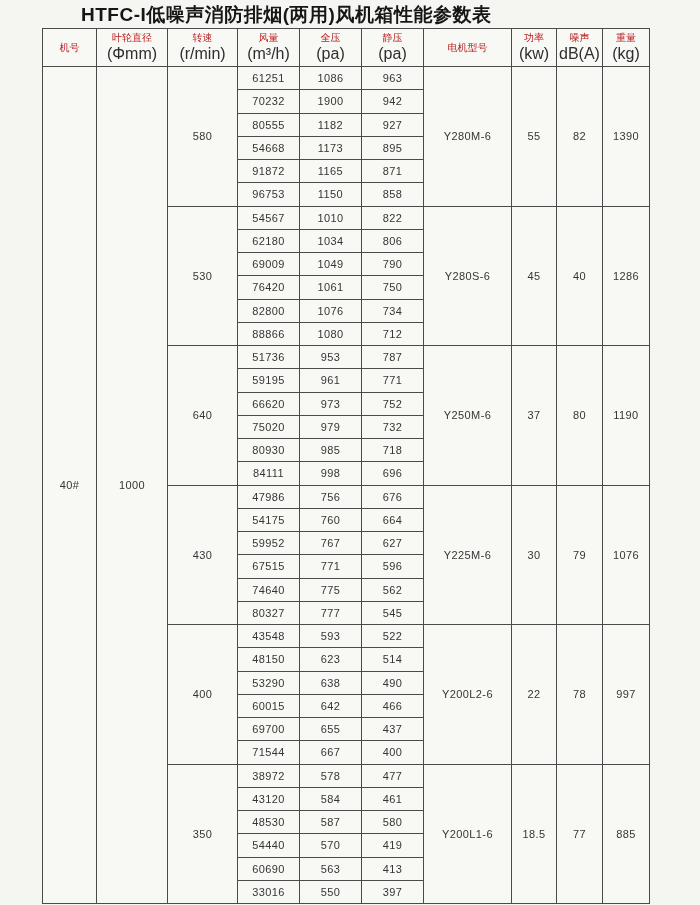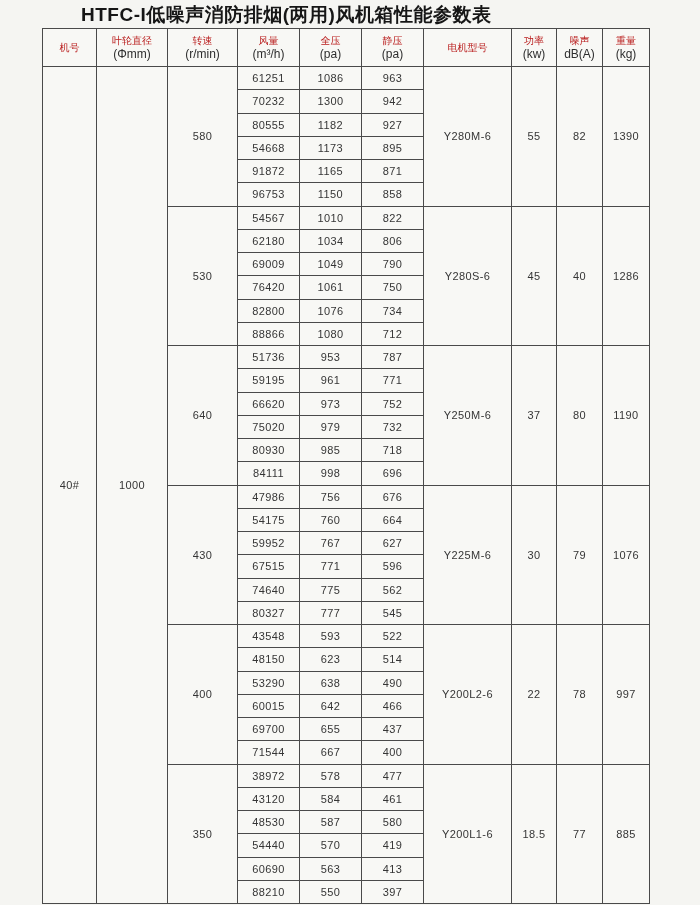--- a/index.html
+++ b/index.html
@@ -34,21 +34,21 @@
     border:1px solid #4a4a4a;
     text-align:center;
     vertical-align:middle;
     padding:0;
     color:#353535;
     font-weight:normal;
   }
   thead tr{height:38px;}
   tbody tr{height:23.25px;}
   .h1{font-size:10px;line-height:1.3;color:#b91c1c;}
-  .h2{font-size:12px;line-height:1.2;color:#2e2e2e;}
+  .h2{font-size:16px;line-height:1.2;color:#2e2e2e;}
   td{font-size:11px;letter-spacing:0.4px;}
   
   col.c0{width:54px;}  col.c1{width:71px;}  col.c2{width:70px;}
   col.c3{width:62px;}  col.c4{width:62px;}  col.c5{width:62px;}
   col.c6{width:88px;}  col.c7{width:45px;}  col.c8{width:46px;}
   col.c9{width:47px;}
 </style>
 </head>
 <body>
 
@@ -117,21 +117,21 @@
         <td>61251</td>
         <td>1086</td>
         <td>963</td>
         <td rowspan="6">Y280M-6</td>
         <td rowspan="6">55</td>
         <td rowspan="6">82</td>
         <td rowspan="6">1390</td>
       </tr>
       <tr>
         <td>70232</td>
-        <td>1300</td>
+        <td>1900</td>
         <td>942</td>
       </tr>
       <tr>
         <td>80555</td>
         <td>1182</td>
         <td>927</td>
       </tr>
       <tr>
         <td>54668</td>
         <td>1173</td>
@@ -311,18 +311,18 @@
         <td>54440</td>
         <td>570</td>
         <td>419</td>
       </tr>
       <tr>
         <td>60690</td>
         <td>563</td>
         <td>413</td>
       </tr>
       <tr>
-        <td>88210</td>
+        <td>33016</td>
         <td>550</td>
         <td>397</td>
       </tr>
     </tbody>
 </table>
 
 </body></html>

